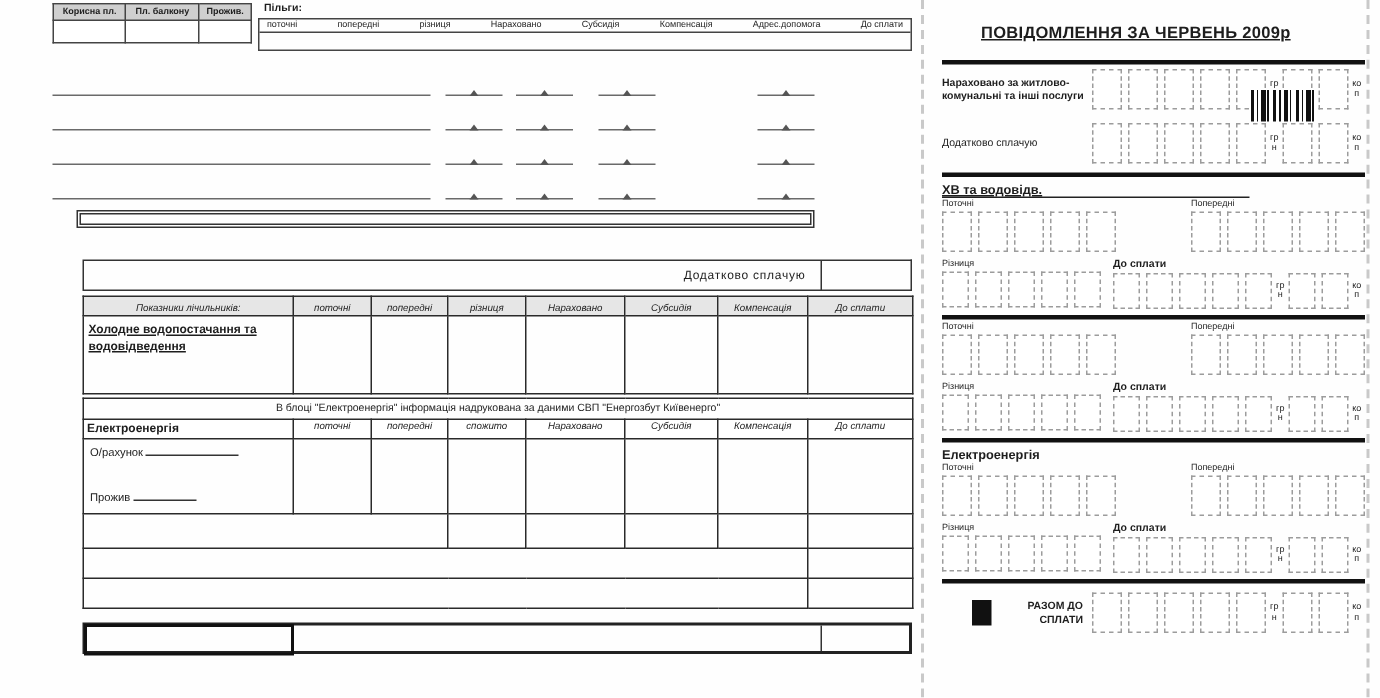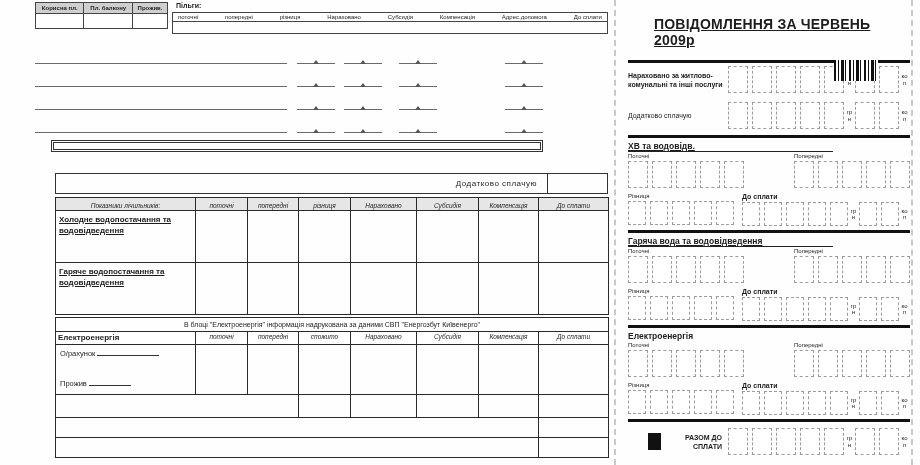--- a/index.html
+++ b/index.html
@@ -62,21 +62,21 @@
     border:2px solid #222; }
   .botbar .inner { position:absolute; left:-1px; top:-1px; width:140px; height:21px;
     border:2px solid #111; }
   .botbar .divider { position:absolute; left:490px; top:0; bottom:0; border-left:1px solid #333; }
 
   
   .rightform { position:absolute; left:628px; top:0; width:282px; }
   .rhead { padding-top:14px; font-size:8px; }
   .rline1 { display:flex; padding-left:22px; font-weight:bold; }
   .rline1 .gap { width:62px; }
-  .rtitle { font-weight:bold; font-size:14px; padding-left:26px; margin-top:2px;
+  .rtitle { font-weight:bold; font-size:11px; padding-left:26px; margin-top:2px;
     text-decoration:underline; letter-spacing:.2px; }
   .addr { margin-top:14px; font-weight:bold; font-size:8px; line-height:11px; }
   .barcode { position:absolute; right:32px; top:60px; width:44px; height:21px;
     background:repeating-linear-gradient(90deg,#111 0 2px,#fff 2px 4px,#111 4px 5px,
       #fff 5px 7px,#111 7px 10px,#fff 10px 11px,#111 11px 12px,#fff 12px 15px); }
 
   .sect { border-top:3px solid #111; }
   .amtrow { display:flex; align-items:center; }
   .amtlabel { width:100px; font-size:7px; line-height:9px; }
   .bold { font-weight:bold; }
@@ -242,32 +242,20 @@
               <div class="rowname">Холодне водопостачання та водовідведення</div>
             </td>
         <td></td>
             <td></td>
         <td></td>
             <td></td>
         <td></td>
             <td></td>
         <td></td>
       </tr>
-      <tr class="tall">
-        <td>
-              <div class="rowname">Гаряче водопостачання та водовідведення</div>
-            </td>
-        <td></td>
-            <td></td>
-        <td></td>
-            <td></td>
-        <td></td>
-            <td></td>
-        <td></td>
-      </tr>
     </tbody>
       </table>
 
     <table class="grid" style="margin-top:2px">
       <colgroup>
           <col style="width:140px">
           <col style="width:52px">
           <col style="width:51px">
           <col style="width:52px">
           <col style="width:66px">
@@ -422,21 +410,20 @@
                 <div class="box"></div>
                 <div class="box"></div>
               </div>
             <div class="vstack">коп</div>
           </div>
         </div>
       </div>
     </div>
 
     <div class="sect" style="padding:1px 0 4px 0">
-      <div class="sect-title tline"><span style="text-decoration:underline">Гаряча вода та водовідведення</span></div>
       <div class="cntgrid">
         <div class="cnt">
           <div class="cntlabel">Поточні</div>
           <div class="boxes">
               <div class="box"></div>
               <div class="box"></div>
               <div class="box"></div>
               <div class="box"></div>
               <div class="box"></div>
             </div>

